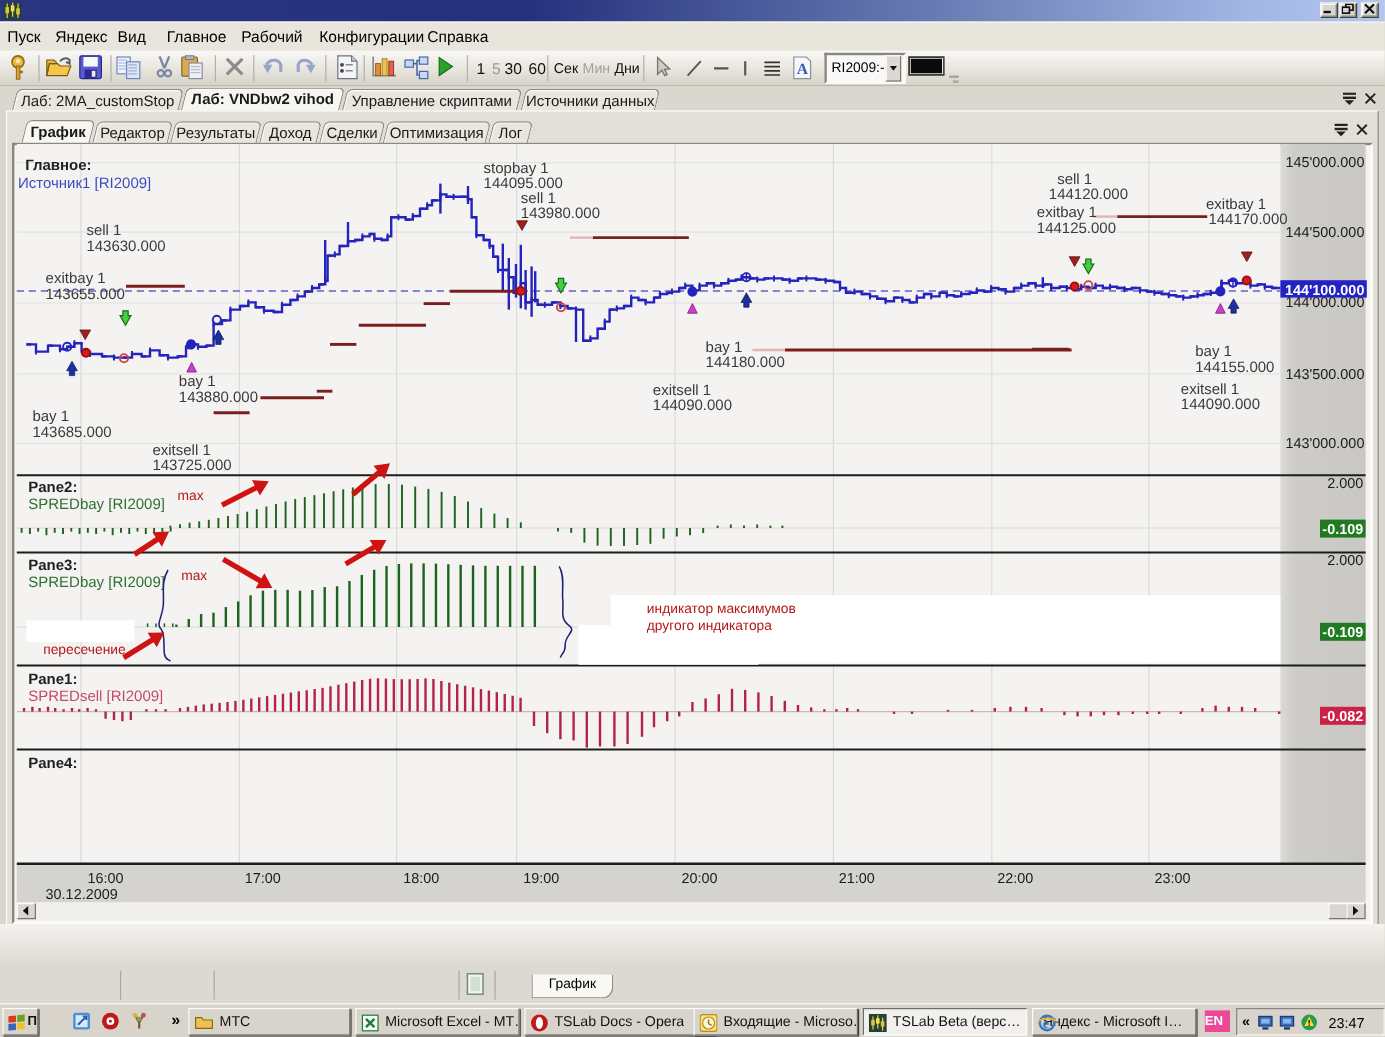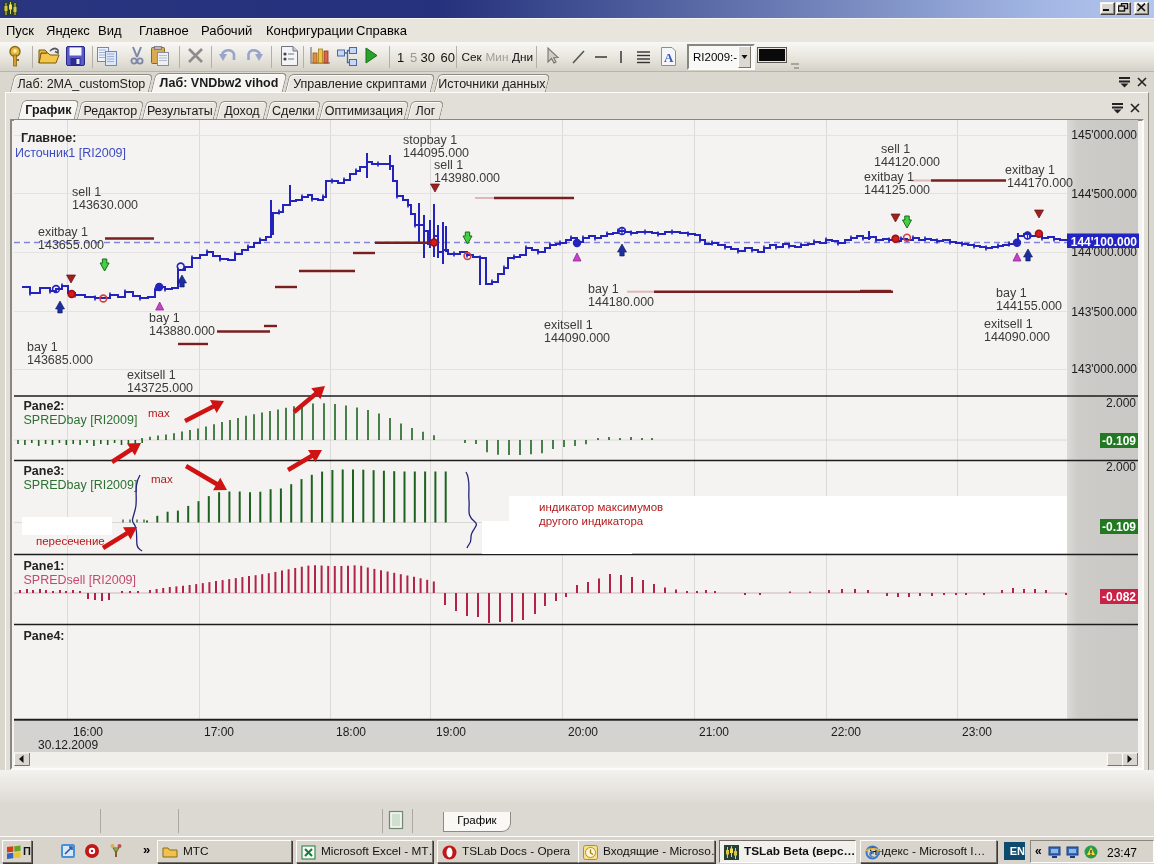--- a/index.html
+++ b/index.html
@@ -886,21 +886,21 @@
   <span style="margin-left:24px">TSLab Docs - Opera</span>
     </div>
  <div class="tkb" style="left:578px;width:137px">
   <svg class="abs" style="left:4px;top:4px" width="15" height="15">
         <rect x="0.5" y="0.5" width="14" height="14" rx="2" fill="#f8df8a" stroke="#b89018" stroke-width="1"></rect>
         <circle cx="7.5" cy="7.5" r="5" fill="#fdf6da" stroke="#b89018" stroke-width="1"></circle>
         <path d="M7.5 4.5 L7.5 8 L10 9.5" stroke="#a07810" stroke-width="1.3" fill="none"></path>
       </svg>
   <span style="margin-left:24px">Входящие - Microso…</span>
     </div>
- <div class="tkb" style="left:719px;width:137px;background:#f1f0ec;border-color:#716e68 #fdfcf9 #fdfcf9 #716e68;box-shadow:none;font-weight:bold">
+ <div class="tkb" style="left:719px;width:137px;background:#f1f0ec;border-color:#716e68 #fdfcf9 #fdfcf9 #716e68;box-shadow:none;font-weight:normal">
   <svg class="abs" style="left:4px;top:4px" width="15" height="15">
         <rect width="15" height="15" fill="#274035"></rect>
         <g stroke="#e8d44a" stroke-width="1">
           <line x1="3.5" y1="2" x2="3.5" y2="13"></line>
           <line x1="7.5" y1="1" x2="7.5" y2="12"></line>
           <line x1="11.5" y1="3" x2="11.5" y2="14"></line>
         </g>
         <rect x="2" y="5" width="3" height="4.5" fill="#ddc63e"></rect>
         <rect x="6" y="3.5" width="3" height="4.5" fill="#f0e050"></rect>
         <rect x="10" y="6" width="3" height="4.5" fill="#ddc63e"></rect>
@@ -908,21 +908,21 @@
   <span style="margin-left:24px">TSLab Beta (верс…</span>
     </div>
  <div class="tkb" style="left:860px;width:137px">
   <svg class="abs" style="left:4px;top:4px" width="15" height="15">
         <circle cx="7.5" cy="7.5" r="6" fill="none" stroke="#3878c8" stroke-width="2"></circle>
         <text x="4" y="12" font-size="12" font-weight="bold" fill="#3878c8" font-family="Liberation Serif">e</text>
         <path d="M1 6 C4 3 12 3 14.5 6" stroke="#e8b830" stroke-width="1.5" fill="none"></path>
       </svg>
   <span style="margin-left:8px">Яндекс - Microsoft I…</span>
     </div>
- <div class="abs" style="left:1004px;top:5px;width:21px;height:18px;background:#0c4a6e;color:#fff;font-size:11px;font-weight:bold;text-align:right;line-height:18px">EN</div>
+ <div class="abs" style="left:1004px;top:5px;width:21px;height:18px;background:#ec4899;color:#fff;font-size:11px;font-weight:bold;text-align:left;line-height:18px">EN</div>
  <div class="abs" style="left:1030px;top:3px;width:124px;height:23px;background:#d8d4cb;border:1px solid #fdfcf9;border-left-color:#8a8781;border-top-color:#8a8781">
   <div class="abs" style="left:4px;top:3px;font-size:12px;font-weight:bold">«</div>
   <svg class="abs" style="left:16px;top:3px" width="16" height="16">
         <rect x="2" y="3" width="11" height="8" fill="#3a6ab8" stroke="#1a3a78" stroke-width="1"></rect>
         <rect x="4" y="5" width="7" height="4" fill="#88b8e8"></rect>
         <rect x="5" y="12" width="5" height="2" fill="#1a3a78"></rect>
       </svg>
   <svg class="abs" style="left:34px;top:3px" width="16" height="16">
         <rect x="2" y="3" width="11" height="8" fill="#3a6ab8" stroke="#1a3a78" stroke-width="1"></rect>
         <rect x="4" y="5" width="7" height="4" fill="#88b8e8"></rect>

